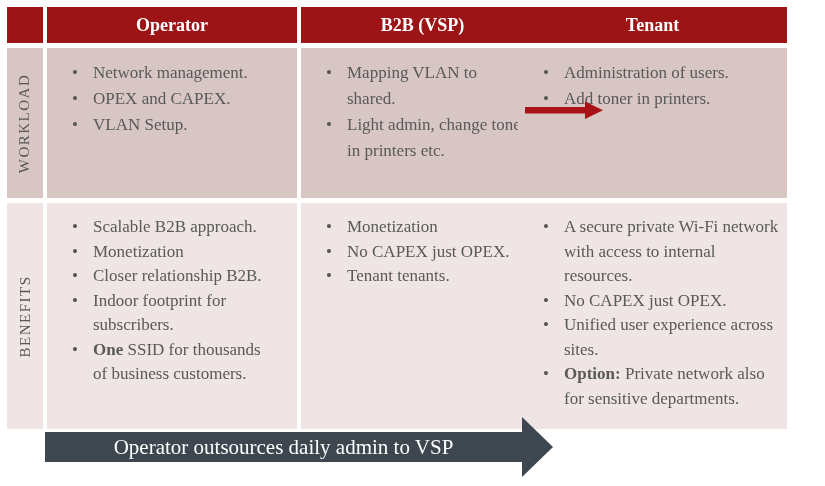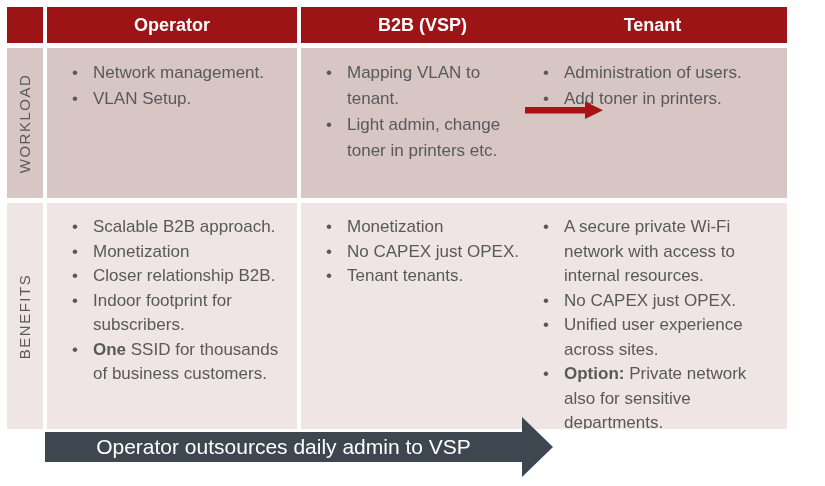--- a/index.html
+++ b/index.html
@@ -1,18 +1,18 @@
 <!DOCTYPE html>
 <html style="--header-bg: #9C1416; --header-text: #FFFFFF; --workload-bg: #D7C6C4; --benefits-bg: #EEE5E4; --body-text: #595959; --red-arrow: #AA1315; --banner-bg: #3E4750; --banner-text: #FFFFFF;"><head>
 <meta charset="utf-8">
 <style>
   html,body{margin:0;padding:0;background:#ffffff;}
   .slide{
     position:relative;width:825px;height:486px;background:#ffffff;overflow:hidden;
-    font-family:Liberation Sans, sans-serif;
+    font-family:Liberation Serif, serif;
     border-radius:21px;
   }
   
   .corner{position:absolute;left:7px;top:7px;width:36px;height:36px;background:var(--header-bg);}
   .hdr{
     position:absolute;top:7px;height:36px;background:var(--header-bg);
     color:var(--header-text);font-weight:bold;font-size:18px;
     display:flex;align-items:center;justify-content:center;
   }
   .c1{left:47px;width:250px;}
@@ -69,26 +69,27 @@
   <div class="rowlbl r1">
     <span class="vert">WORKLOAD</span>
   </div>
   <div class="rowlbl r2">
     <span class="vert">BENEFITS</span>
   </div>
 
   <div class="cell r1 c1">
     <ul>
         <li>Network management.</li>
+        <li>OPEX and CAPEX.</li>
         <li>VLAN Setup.</li>
       </ul>
   </div>
   <div class="cell r1 c2">
     <ul>
-        <li>Mapping VLAN to tenant.</li>
+        <li>Mapping VLAN to shared.</li>
         <li>Light admin, change toner in printers etc.</li>
       </ul>
   </div>
   <div class="cell r1 c3">
     <ul>
         <li>Administration of users.</li>
         <li>Add toner in printers.</li>
       </ul>
   </div>
 

